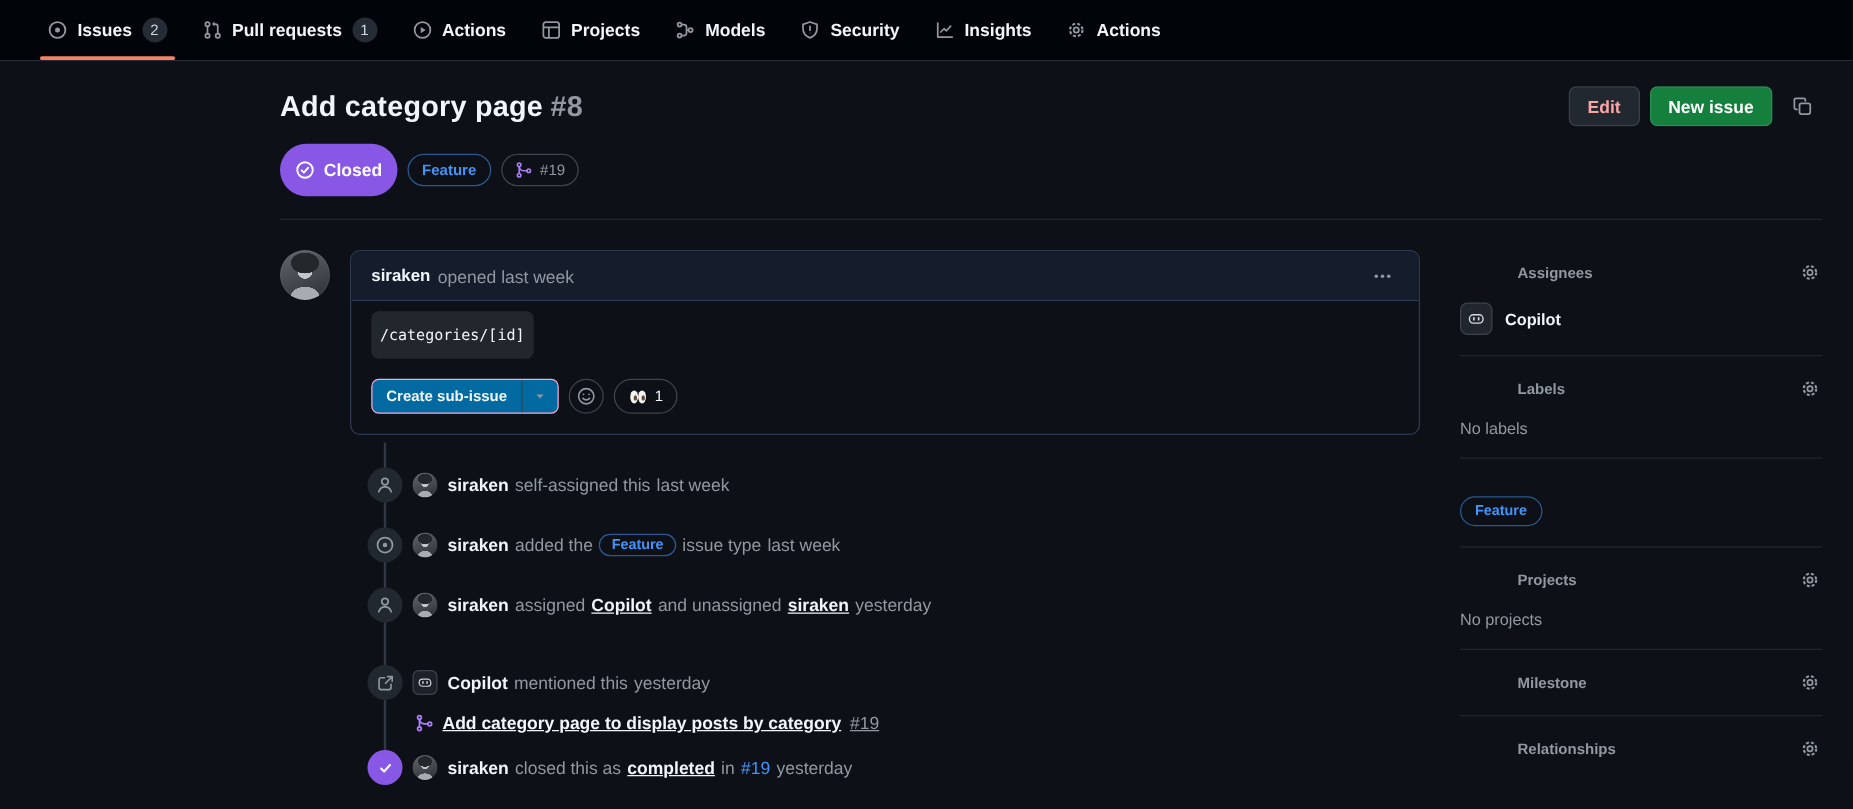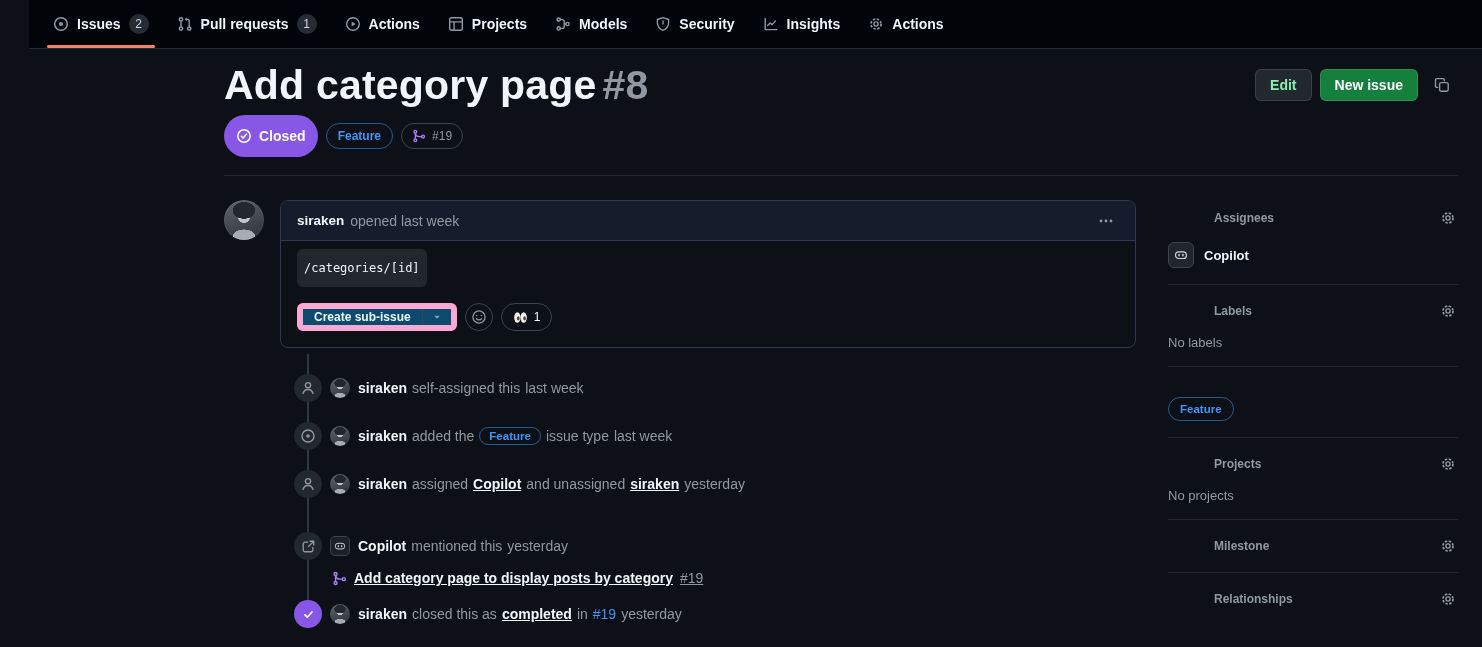--- a/index.html
+++ b/index.html
@@ -8,46 +8,46 @@
     width:1482px; height:647px; overflow:hidden; position:relative;
     font-family:"Liberation Sans", sans-serif;
     color:#f0f6fc; font-size:14px;
   }
   svg { display:block; }
   .icon { color:#9198a1; flex:none; }
 
   
   .topnav {
     height:49px; background:#010409; border-bottom:1px solid #262c36;
-    display:flex; align-items:stretch; padding:0 10px;margin-left:29px;
+    display:flex; align-items:stretch; padding:0 24px;
   }
   .nav-item {
     display:flex; align-items:center; gap:8px; padding:0 14px;
     position:relative; cursor:pointer; color:#f0f6fc; font-weight:600; font-size:14px;
   }
   .nav-item .counter {
     background:#262c36; color:#d1d7e0; font-size:12px; font-weight:500;
     min-width:20px; height:20px; padding:0 6px; border-radius:10px;
     display:flex; align-items:center; justify-content:center;
   }
   .nav-item.active::after {
     content:""; position:absolute; left:8px; right:8px; bottom:0; height:3px;
     border-radius:3px; background:#f78166;
   }
 
   
   .page { margin:0 24px 0 224px; }
   .title-row { display:flex; align-items:flex-start; justify-content:space-between; padding-top:16px; }
-  .issue-title { font-size:41px; font-weight:600; line-height:40px; letter-spacing:.2px; }
+  .issue-title { font-size:23px; font-weight:600; line-height:40px; letter-spacing:.2px; }
   .issue-number { color:#9198a1; font-weight:600; margin-left:6px; }
   .title-actions { display:flex; align-items:center; gap:8px; margin-top:4px; }
   .btn {
     height:32px; padding:0 14px; border-radius:6px; font-size:14px; font-weight:600;
     display:flex; align-items:center; gap:6px; cursor:pointer; border:1px solid rgba(240,246,252,0.12);
-    background:#212830; color:#86efac;
+    background:#212830; color:#fca5a5;
   }
   .btn.primary { background:#15803d; border-color:rgba(240,246,252,0.12); color:#fff; }
   .icon-btn {
     width:32px; height:32px; border-radius:6px; background:transparent; border:none;
     display:flex; align-items:center; justify-content:center; cursor:pointer; color:#9198a1;
   }
 
   .badges { display:flex; align-items:center; gap:8px; margin-top:10px; }
   .pill-closed {
     background:#8957e5; color:#fff; font-weight:600; font-size:14px;
@@ -95,21 +95,21 @@
   }
   .author { font-weight:700; font-size:13.5px; color:#f0f6fc; }
   .muted { color:#9198a1; }
   .card-header .spacer { flex:1; }
   .card-body { padding:18px 16px 14px; }
   .inline-code {
     font-family:"DejaVu Sans Mono", monospace; font-size:12px; color:#f0f6fc;
     background:rgba(110,118,129,0.22); padding:12px 7px; border-radius:6px;
   }
   .card-footer { padding:14px 16px 16px; display:flex; align-items:center; gap:8px; }
-  .split-btn { display:flex; height:28px; border:6px solid #f9a8d4; border-radius:6px; background:#0c4a6e; overflow:hidden; }
+  .split-btn { display:flex; height:28px; border:1px solid #f9a8d4; border-radius:6px; background:#0369a1; overflow:hidden; }
   .split-main { padding:0 11px; display:flex; align-items:center; font-size:12px; font-weight:600; color:#f0f6fc; cursor:pointer; }
   .split-caret { padding:0 8px; display:flex; align-items:center; border-left:1px solid #3d444d; cursor:pointer; color:#9198a1; }
   .react-smiley {
     width:28px; height:28px; border-radius:50%; border:1px solid #3d444d; background:transparent;
     display:flex; align-items:center; justify-content:center; color:#9198a1; cursor:pointer;
   }
   .react-pill {
     height:28px; border-radius:999px; border:1px solid #3d444d; padding:0 11px;
     display:flex; align-items:center; gap:6px; cursor:pointer; background:transparent;
     color:#f0f6fc; font-size:12px; font-weight:500;

